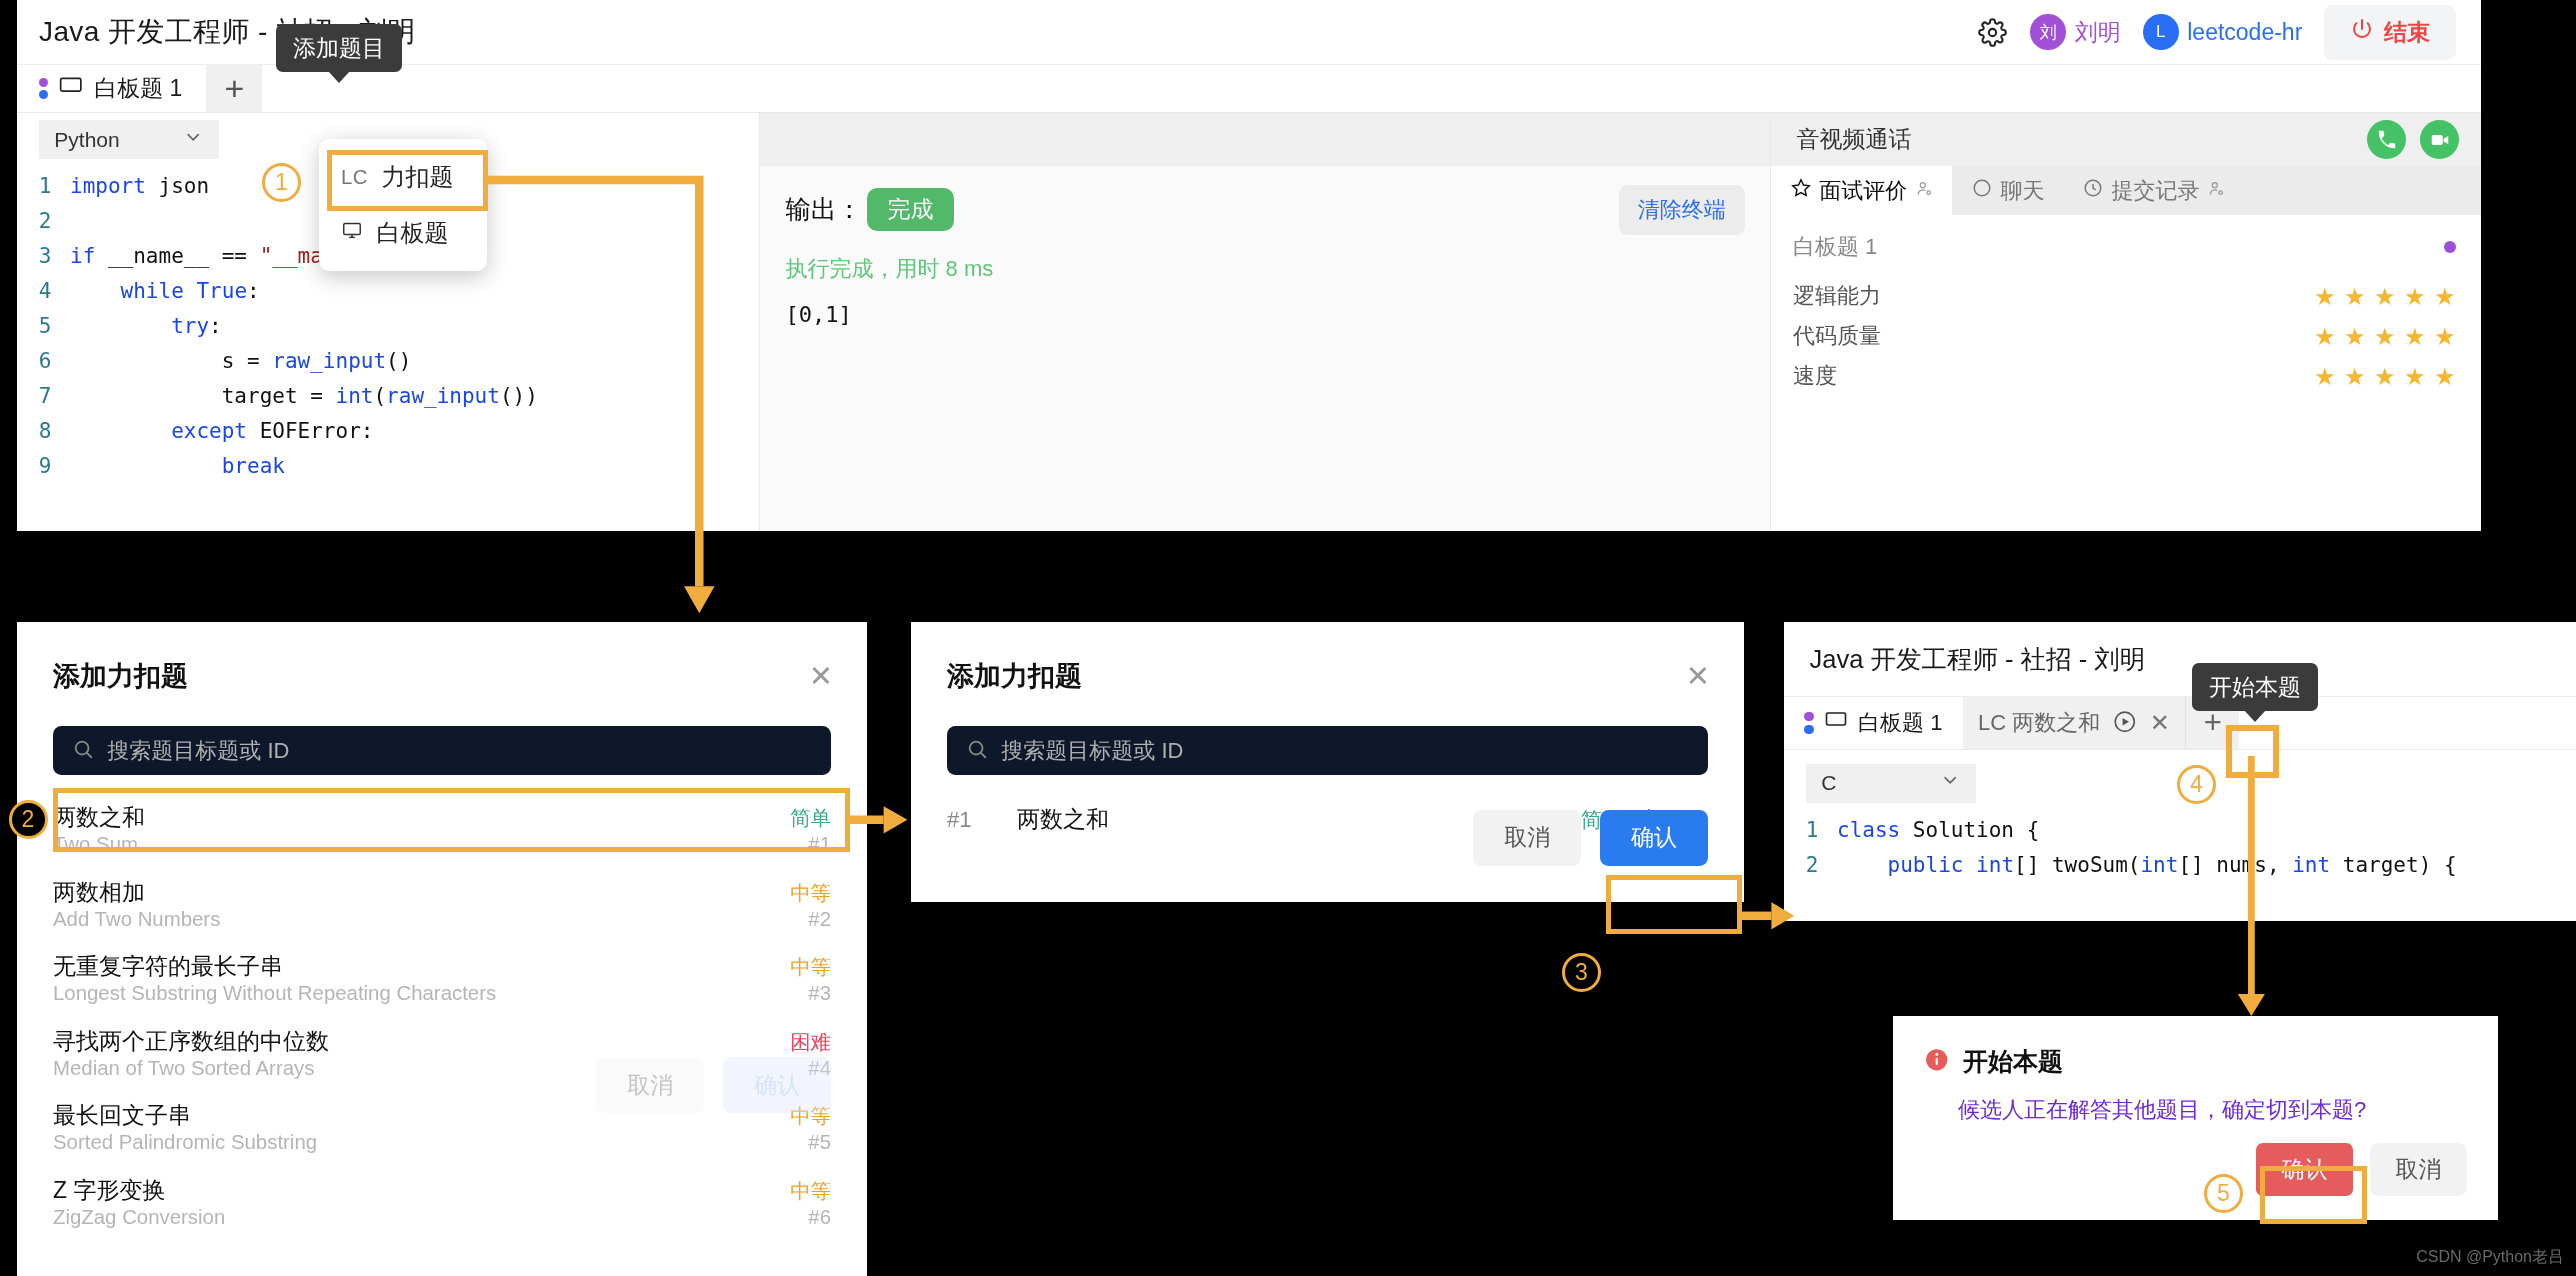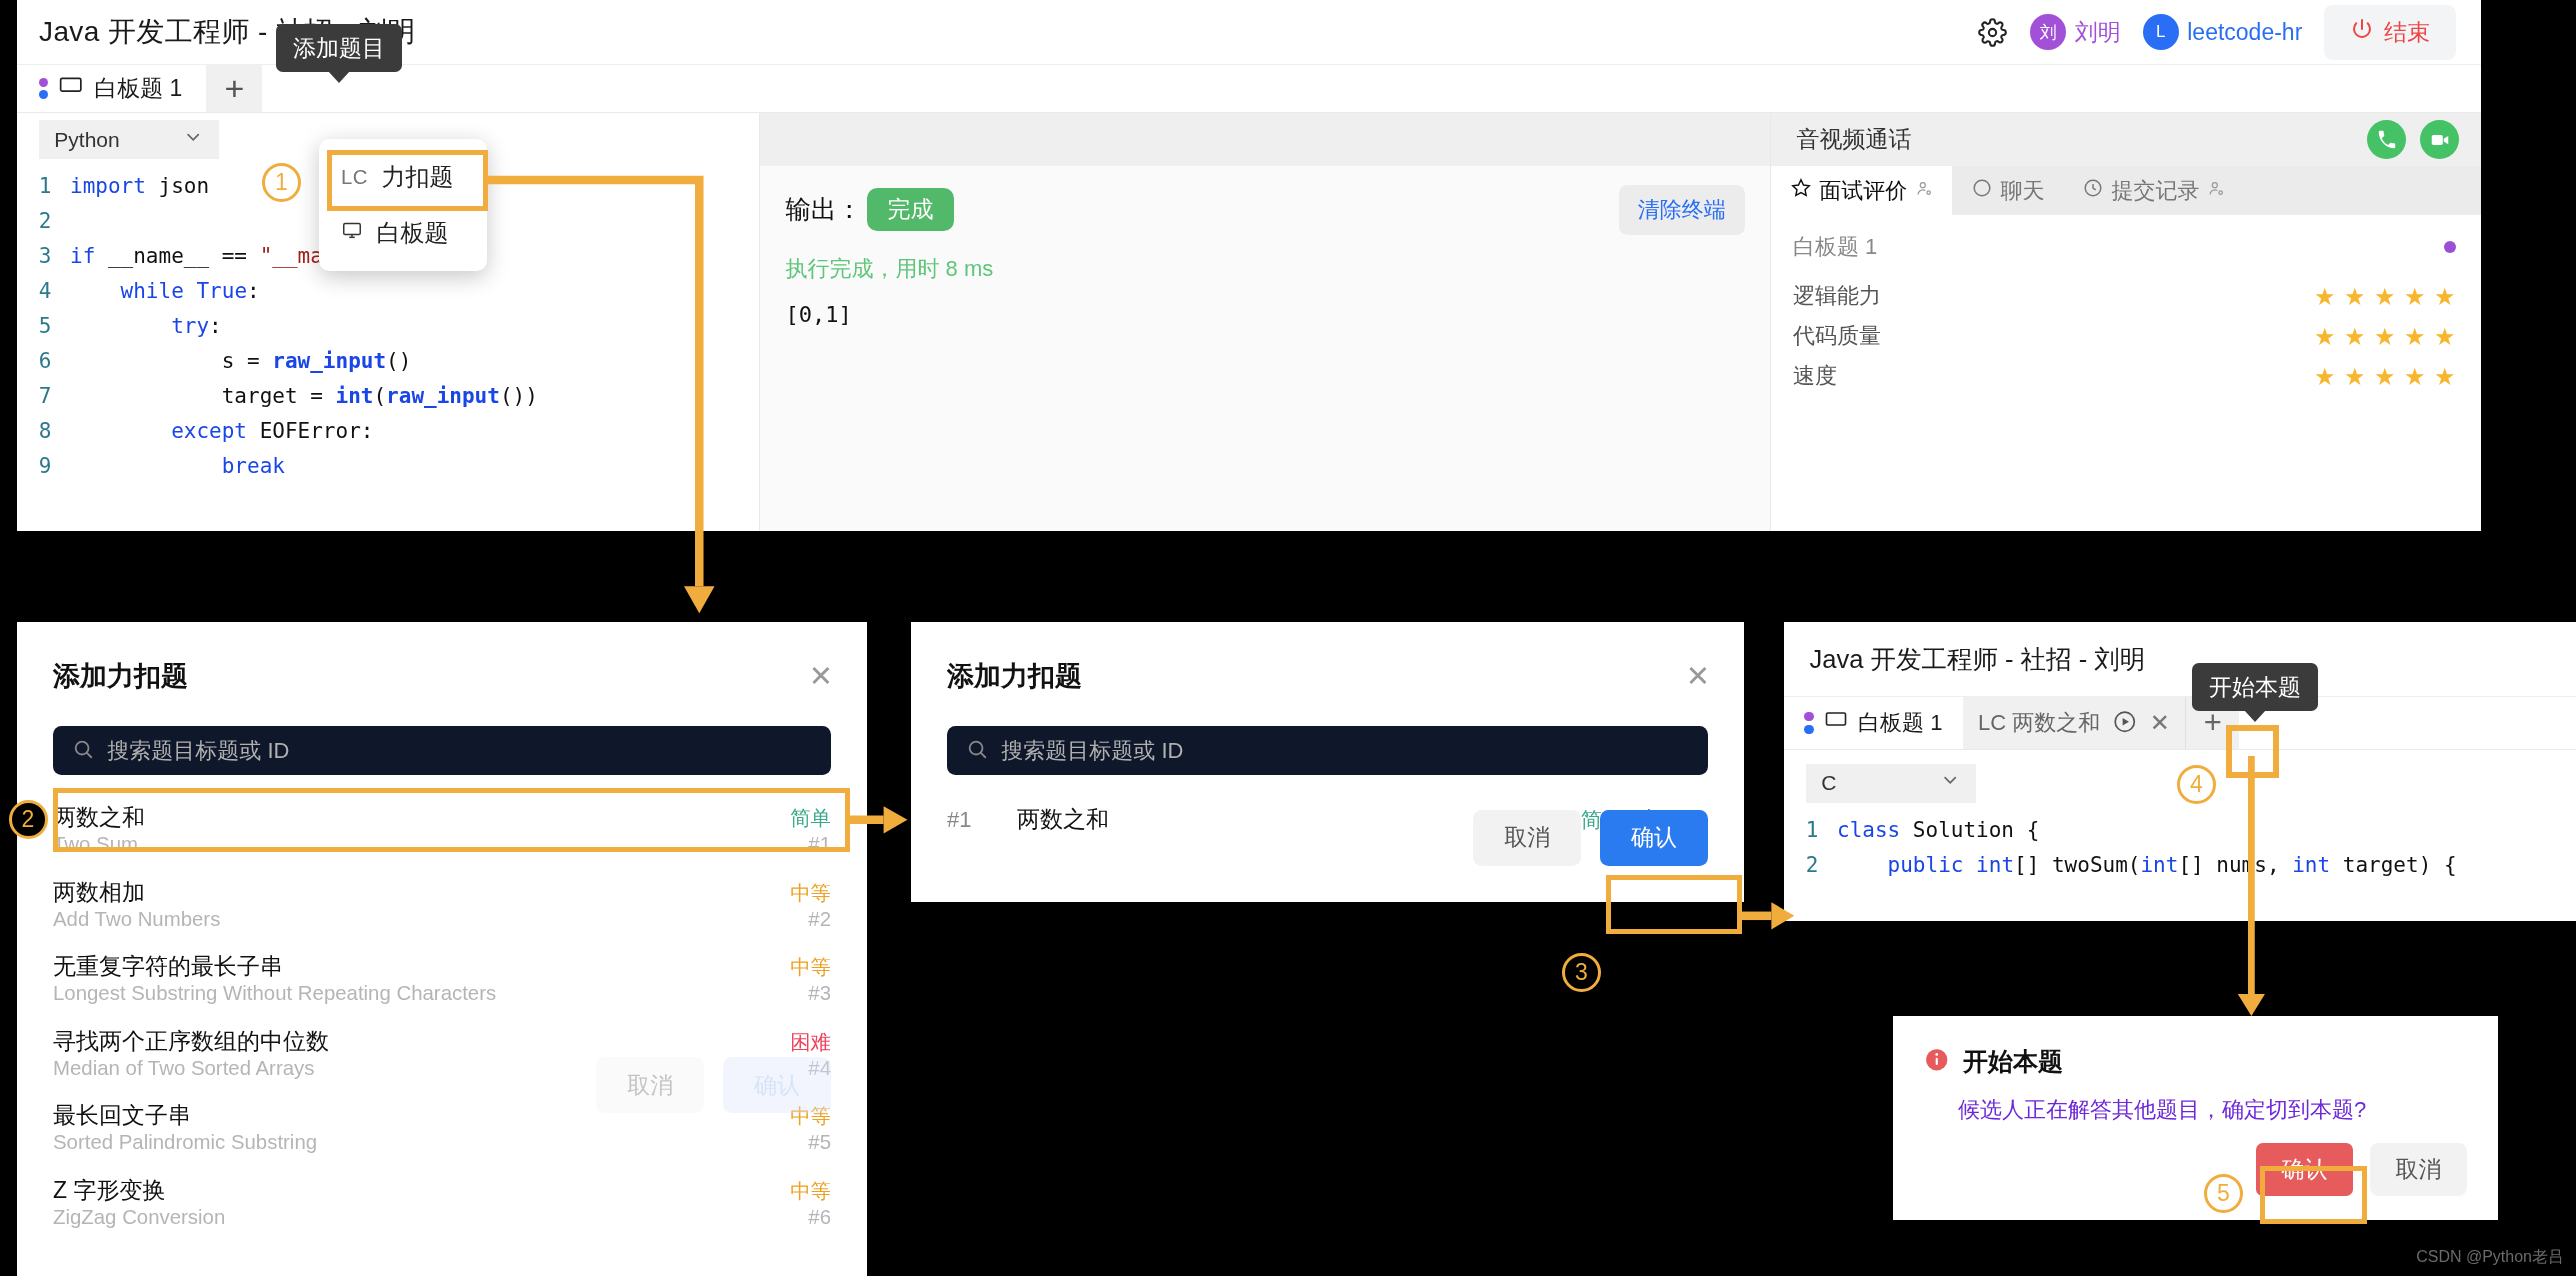--- a/index.html
+++ b/index.html
@@ -32,20 +32,21 @@
   .avatar.purple { background: #a250d8; }
   .avatar.blue { background: #2a6ef5; }
   .user-name { font-size: 23px; }
   .user-name.purple { color: #a250d8; }
   .user-name.blue { color: #2a6ef5; }
   .end-btn {
     background: #f3f4f6; border: none; border-radius: 8.5px;
     padding: 12px 25.5px; display: flex; align-items: flex-start; gap: 10.2px;
     color: #ef4444; font-size: 23px; cursor: pointer;
     font-family: inherit;
+    font-weight: bold;
   }
 
   
   .tabstrip { height: 48px; background: #fff; display: flex; align-items: stretch; border-bottom: 0.8px solid #e9e9e9; position: relative; }
   .tab {
     display: flex; align-items: center; gap: 10.2px; padding: 0 24px 0 22px;
     font-size: 23px; color: #1a1a1a; background: #fff; position: relative;
   }
   .tab-dots { display:flex; flex-direction:column; gap:3.4px; }
   .dot { width: 9.3px; height: 9.3px; border-radius: 50%; }
@@ -65,21 +66,21 @@
     background: #f0f0f0; border-radius: 0; width: 180px; height: 39px;
     display: flex; align-items: center; justify-content: space-between;
     padding: 0 15.3px; font-size: 21px; color: #333; cursor: pointer;
   }
   .code-area { font-family: "DejaVu Sans Mono", monospace; font-size: 21px; line-height: 35px; padding-top: 3.4px;}
   .code-line { display: flex; }
   .ln { width: 53px; text-align: right; color: #2b7a8c; padding-right: 18.7px; flex: none; }
   .ct { white-space: pre; color: #111; }
   .kw { color: #1a46e8; }
   .str { color: #a3201b; }
-  .fn { color: #1a46e8; font-weight: bold; }
+  .fn { color: #1a46e8; }
 
   .col-output { width: 1011px; background: #fafafa; border-right: 0.8px solid #e9e9e9; }
   .out-topbar { height: 53px; background: #efefef; }
   .out-row { display: flex; align-items: center; padding: 18.7px 25.5px 0 25.5px; }
   .out-label { font-size: 25.5px; color: #111; }
   .badge-done {
     background: #52b86a; color: #fff; border-radius: 10.2px; padding: 6px 20.4px;
     font-size: 23px; margin-left: 5.1px;
   }
   .clear-term {

